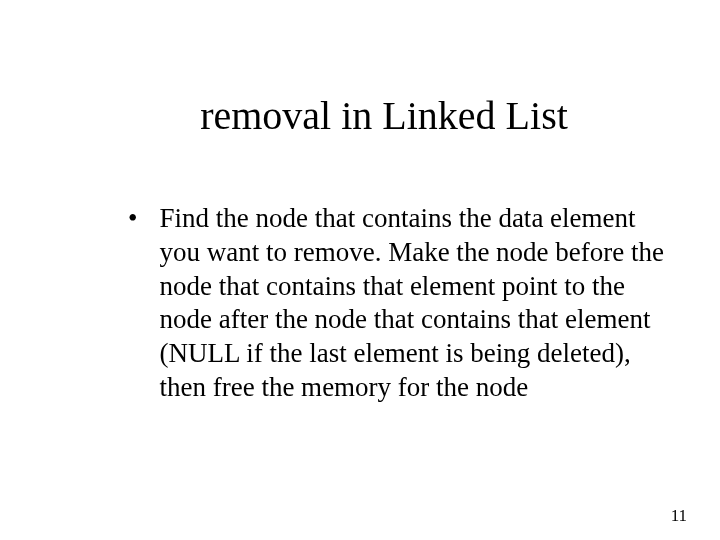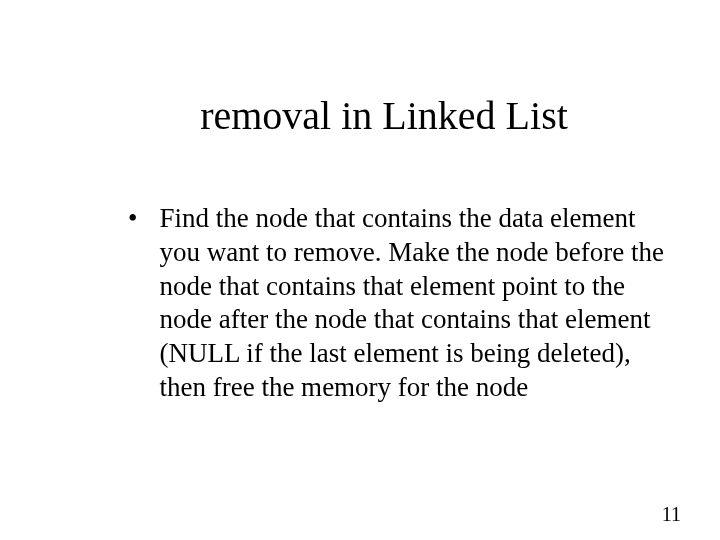--- a/index.html
+++ b/index.html
@@ -40,22 +40,22 @@
     .bullet-marker {
       margin-right: 14px;
       flex-shrink: 0;
     }
     .bullet-text {
       flex: 1;
     }
     .page-number {
       position: absolute;
       bottom: 30px;
-      right: 55px;
-      font-size: 20px;
+      right: 49px;
+      font-size: 17px;
     }
   </style>
 </head>
 <body>
 
 <div class="slide">
   <h1 class="title">removal in Linked List</h1>
   <div class="content">
     <div class="bullet-item">
       <span class="bullet-marker">•</span>

